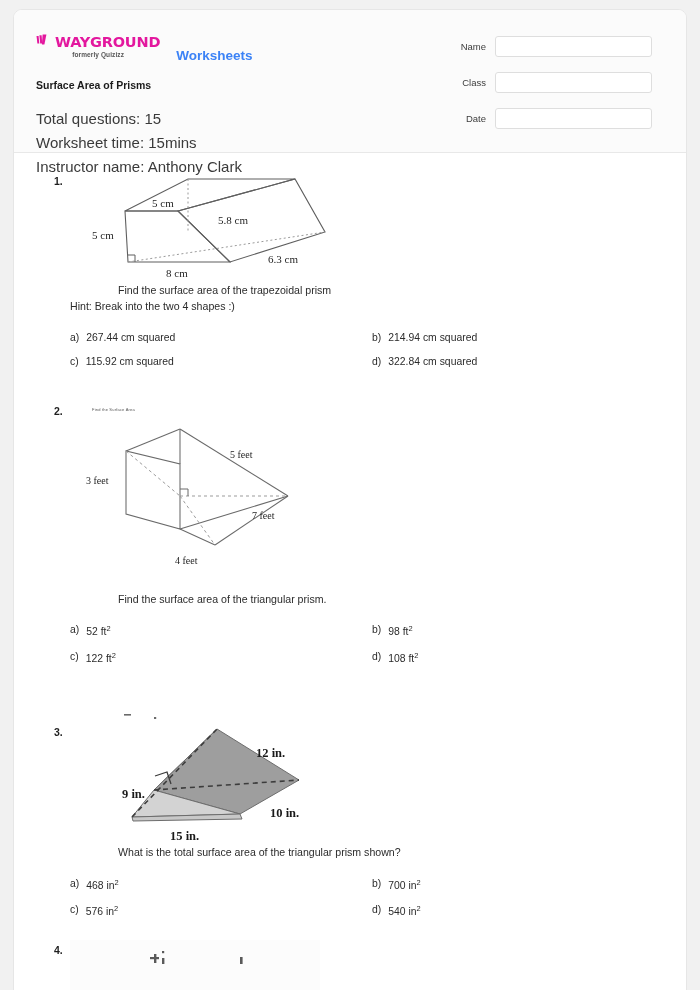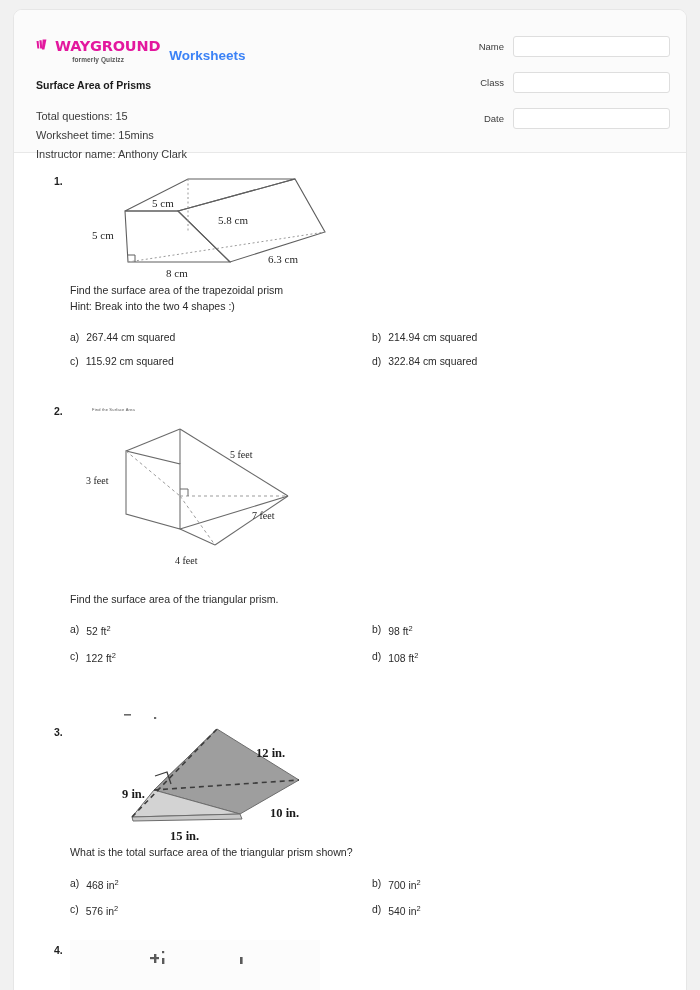--- a/index.html
+++ b/index.html
@@ -31,22 +31,22 @@
   .worksheet-header {
     position: relative;
     background: #fbfbfb;
     border-bottom: 1px solid #e8e8e8;
     padding: 19px 22px 16px 22px;
     height: 143px;
     box-sizing: border-box;
   }
   .brand-row {
     display: flex;
-    align-items: flex-end;
-    gap: 9px;
+    align-items: center;
+    gap: 16px;
   }
   .logo-block {
     display: flex;
     flex-direction: column;
     align-items: center;
     line-height: 1;
   }
   .logo-main {
     display: flex;
     align-items: center;
@@ -78,27 +78,27 @@
   .meta-block {
     margin-top: 16px;
   }
   .meta-title {
     font-size: 10.5px;
     font-weight: 700;
     color: #1b1b1b;
     margin-bottom: 19px;
   }
   .meta-line {
-    font-size: 11px;
+    font-size: 15px;
     color: #3a3a3a;
     margin-bottom: 7px;
   }
   .fields {
     position: absolute;
-    right: 16px;
+    right: 34px;
     top: 26px;
     width: 200px;
   }
   .field-row {
     display: flex;
     align-items: center;
     justify-content: flex-end;
     gap: 9px;
     margin-bottom: 15px;
   }
@@ -143,20 +143,21 @@
   .fig-caption {
     position: absolute;
     font-size: 3.6px;
     color: #555;
     letter-spacing: 0.2px;
   }
   .q-text {
     font-size: 10.6px;
     color: #2b2b2b;
     line-height: 1.55;
+    margin-left: 48px;
   }
   .q-hint {
     font-size: 10.6px;
     color: #2b2b2b;
     line-height: 1.55;
   }
   .choices {
     display: grid;
     grid-template-columns: 1fr 1fr;
     column-gap: 10px;

